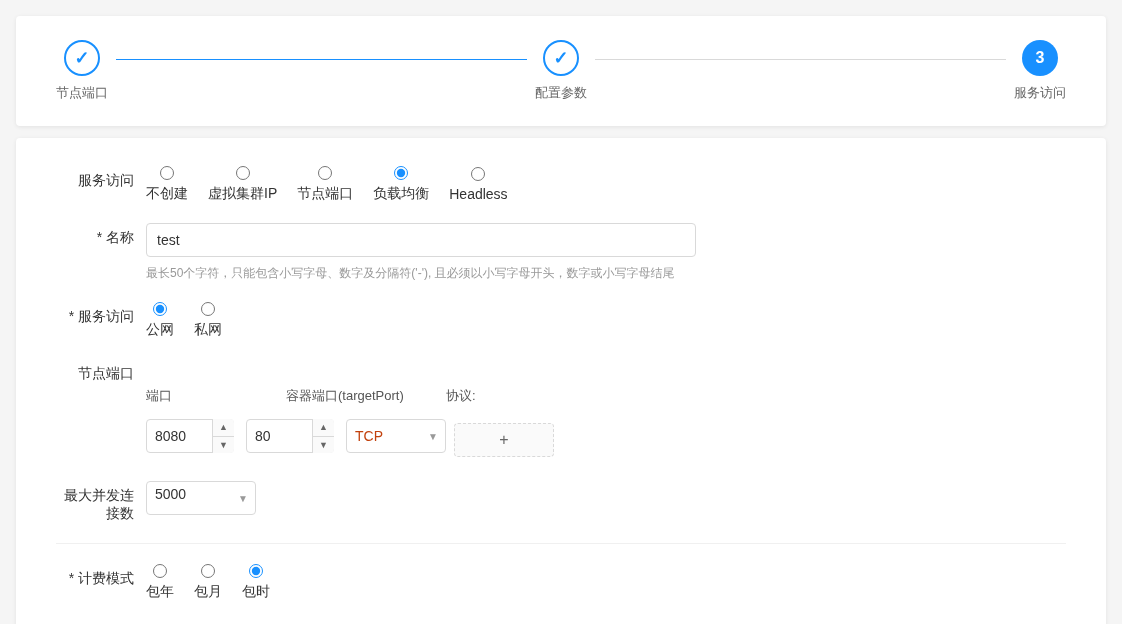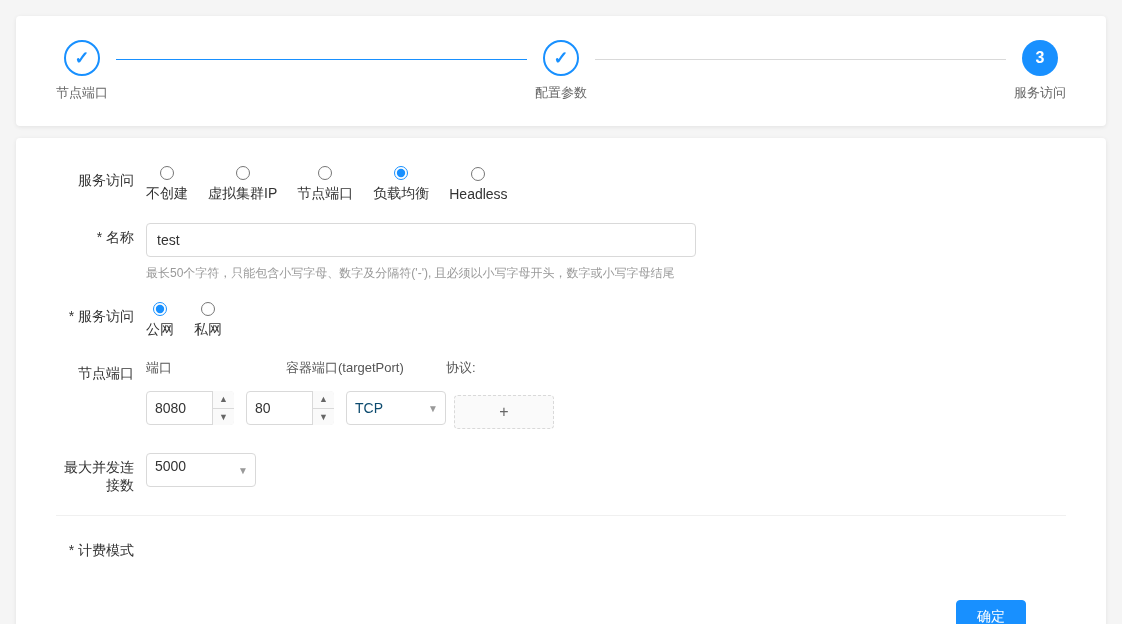--- a/index.html
+++ b/index.html
@@ -153,20 +153,21 @@
       color: #999;
       width: 100%;
     }
 
     
     .port-headers {
       display: flex;
       gap: 0;
       margin-bottom: 6px;
       width: 100%;
+      margin-top: 28px;
     }
 
     .port-header-cell {
       font-size: 13px;
       color: #555;
     }
 
     .port-header-cell.port-col { width: 100px; }
     .port-header-cell.target-col { width: 120px; margin-left: 40px; }
     .port-header-cell.protocol-col { width: 120px; margin-left: 40px; }
@@ -234,21 +235,21 @@
       align-items: center;
     }
 
     .port-select {
       width: 100px;
       height: 34px;
       border: 1px solid #d9d9d9;
       border-radius: 4px;
       padding: 0 28px 0 8px;
       font-size: 14px;
-      color: #0c4a6e;
+      color: #c2410c;
       appearance: none;
       background: #fff;
       cursor: pointer;
       outline: none;
     }
 
     .select-arrow {
       position: absolute;
       right: 8px;
       pointer-events: none;
@@ -472,20 +473,36 @@
           </select>
           <span class="select-arrow">▼</span>
         </div>
       </div>
     </div>
 
     <hr class="divider">
 
     <div class="form-row">
       <div class="form-label">* 计费模式</div>
+      <div class="form-content">
+        <div class="radio-group">
+          <label class="radio-item">
+            <input type="radio" name="billing" value="yearly" style="">
+            <span>包年</span>
+          </label>
+          <label class="radio-item">
+            <input type="radio" name="billing" value="monthly" style="">
+            <span>包月</span>
+          </label>
+          <label class="radio-item">
+            <input type="radio" name="billing" value="hourly" checked="" style="">
+            <span>包时</span>
+          </label>
+        </div>
+      </div>
     </div>
 
     <div class="footer-bar">
       <button class="btn btn-primary">确定</button>
     </div>
 
   </div>
 </div>
 
 </body></html>

